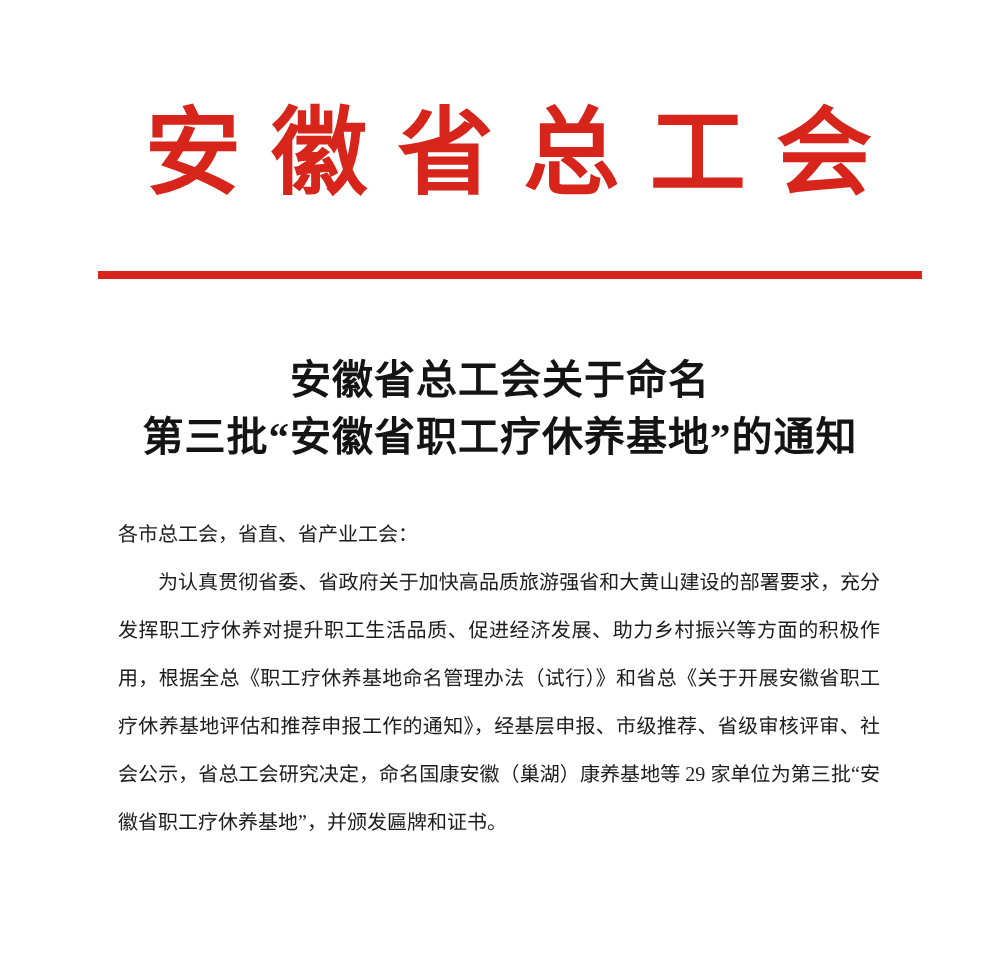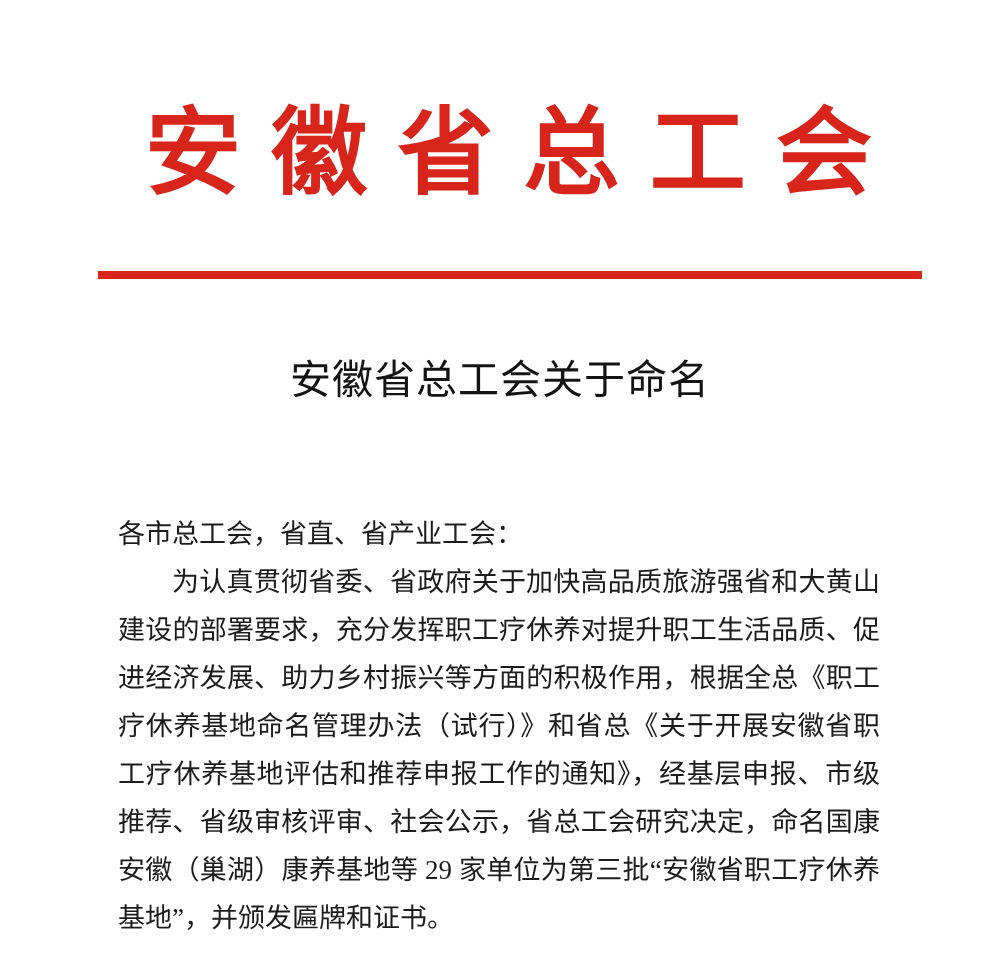--- a/index.html
+++ b/index.html
@@ -41,32 +41,32 @@
   }
   
   .doc-title{
     position:absolute;
     top:352px;
     left:0;
     width:1000px;
     text-align:center;
     color:#141414;
     font-size:41px;
-    font-weight:400;
+    font-weight:700;
     line-height:57px;
     letter-spacing:1px;
   }
   
   .doc-body{
     position:absolute;
     top:510px;
     left:118px;
     width:762px;
     color:var(--ink);
-    font-size:27px;
+    font-size:20px;
     line-height:48px;
     text-align:justify;
     text-justify:inter-ideograph;
   }
   .doc-body p{margin:0;}
   .doc-body p.indent{text-indent:2em;}
 </style>
 </head>
 <body>
 
@@ -78,20 +78,21 @@
     <span>省</span>
     <span>总</span>
     <span>工</span>
     <span>会</span>
   </div>
 
   <div class="red-line"></div>
 
   <div class="doc-title">
     <div>安徽省总工会关于命名</div>
+    <div>第三批“安徽省职工疗休养基地”的通知</div>
   </div>
 
   <div class="doc-body">
     <p>各市总工会，省直、省产业工会：</p>
     <p class="indent">为认真贯彻省委、省政府关于加快高品质旅游强省和大黄山建设的部署要求，充分发挥职工疗休养对提升职工生活品质、促进经济发展、助力乡村振兴等方面的积极作用，根据全总《职工疗休养基地命名管理办法（试行）》和省总《关于开展安徽省职工疗休养基地评估和推荐申报工作的通知》，经基层申报、市级推荐、省级审核评审、社会公示，省总工会研究决定，命名国康安徽（巢湖）康养基地等 29 家单位为第三批“安徽省职工疗休养基地”，并颁发匾牌和证书。</p>
   </div>
 
 </div>
 
 </body></html>

